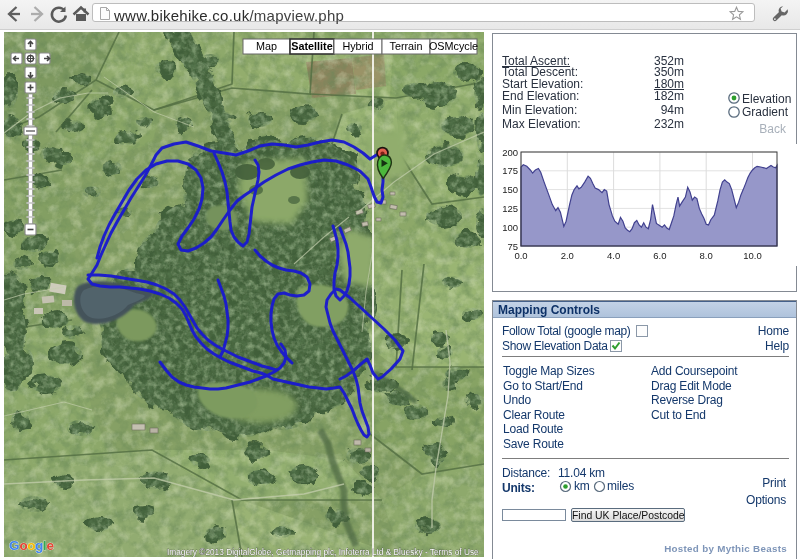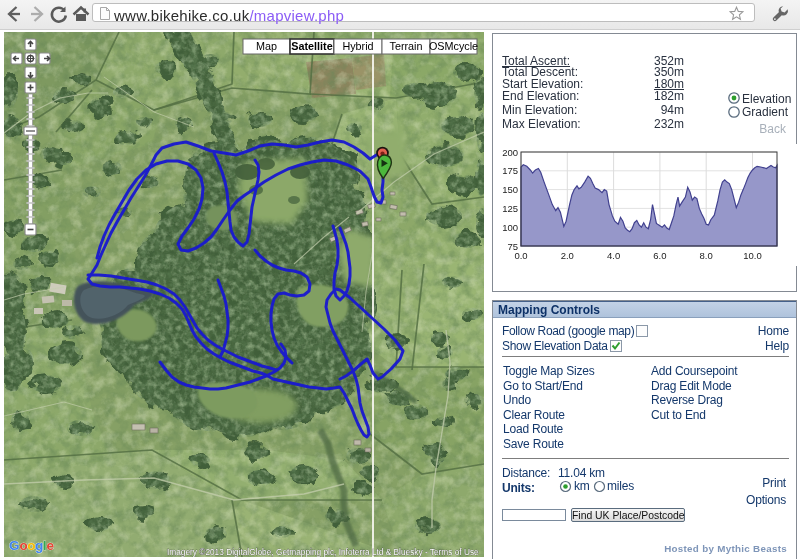--- a/index.html
+++ b/index.html
@@ -2,21 +2,21 @@
 <html><head>
 <meta charset="utf-8">
 <style>
 * { margin:0; padding:0; box-sizing:border-box; }
 html,body { width:800px; height:559px; background:#fff; font-family:"Liberation Sans", sans-serif; overflow:hidden; }
 #chrome { position:absolute; left:0; top:0; width:800px; height:30px;
   background:linear-gradient(#f4f4f4,#e8e8e8); border-bottom:1px solid #cfcfcf; }
 #urlbar { position:absolute; left:92px; top:3px; width:663px; height:19px; background:#fff;
   border:1px solid #bdbdbd; border-radius:3px; }
 .urltext { position:absolute; left:21px; top:2.5px; font-size:15px; color:#2b2b2b; white-space:nowrap; letter-spacing:0.25px; }
-.urltext .path { color:#8b5cf6; }
+.urltext .path { color:#404040; }
 .panel { position:absolute; background:#fff; border:1px solid #848a93; }
 .phead { height:17px; background:linear-gradient(#c3d2e6,#afc3dc); border-bottom:1px solid #8aa0bc; border-top:1px solid #45618a;
   color:#0d3167; font-size:12px; font-weight:bold; padding:1px 0 0 5px; }
 .lbl { position:absolute; font-size:12px; color:#29313f; white-space:nowrap; }
 .val { position:absolute; font-size:12px; color:#29313f; text-align:right; }
 .lnk { position:absolute; font-size:12px; color:#14386b; white-space:nowrap; letter-spacing:-0.2px; }
 .gray { color:#a8b0ba; }
 .rlnk { position:absolute; font-size:12px; color:#14386b; text-align:right; white-space:nowrap; letter-spacing:-0.2px; }
 .sep { position:absolute; height:1px; background:#7d7d7d; }
 </style>
@@ -512,21 +512,21 @@
   <line x1="211.2" y1="8" x2="211.2" y2="102" stroke="#dcdcdc" stroke-width="1"></line>
   <text x="211.2" y="115" font-size="9.5" text-anchor="middle" fill="#222" font-family="Liberation Sans">8.0</text>
   <line x1="257.5" y1="8" x2="257.5" y2="102" stroke="#dcdcdc" stroke-width="1"></line>
   <text x="257.5" y="115" font-size="9.5" text-anchor="middle" fill="#222" font-family="Liberation Sans">10.0</text>
   <polygon points="26.0,102.0 26.0,23.0 28.3,20.8 31.8,22.3 35.3,26.0 37.6,29.1 40.4,26.0 43.4,24.5 45.7,28.3 49.1,38.1 53.8,50.9 57.3,60.6 60.7,66.7 63.0,63.6 65.4,68.2 67.2,75.7 68.8,82.4 71.1,77.2 74.6,60.6 76.9,50.9 79.2,45.6 82.0,41.8 83.9,44.8 86.2,43.3 89.7,38.1 93.1,32.1 95.4,34.3 97.8,39.6 100.1,44.1 103.6,45.6 107.0,48.6 109.3,45.6 111.7,47.1 114.0,60.6 117.4,71.9 119.8,77.2 123.2,80.2 125.5,73.4 127.9,77.2 130.2,84.0 132.5,86.2 134.8,87.7 137.1,84.7 139.4,78.7 141.8,76.4 144.1,80.9 146.4,83.2 148.7,78.7 151.0,83.2 153.3,84.7 155.6,75.7 157.5,60.6 159.1,68.2 161.4,79.4 164.9,81.7 167.2,83.2 169.5,80.9 171.8,84.0 174.2,85.5 176.5,78.7 178.8,71.9 181.1,60.6 183.0,53.1 184.6,62.1 186.9,58.4 190.4,53.1 192.7,43.3 195.0,47.9 197.3,56.1 199.6,53.1 201.9,54.6 204.3,64.4 206.6,69.7 208.9,74.2 211.2,80.2 213.5,80.9 215.8,75.7 219.3,71.2 222.8,56.9 225.1,45.6 227.4,38.1 229.7,35.8 232.0,38.1 234.3,39.6 236.7,45.6 239.0,54.6 241.3,63.6 243.6,58.4 245.9,50.9 248.2,45.6 250.6,39.6 252.9,33.6 255.2,29.1 257.5,26.0 259.8,23.8 262.1,22.3 265.6,23.0 269.1,23.8 271.4,24.5 273.7,23.0 276.0,21.5 278.3,23.0 280.6,23.8 282.0,21.5 282.0,102.0" fill="#9697c9" stroke="#41418f" stroke-width="1.2"></polygon>
   <rect x="26" y="8" width="256" height="94" fill="none" stroke="#3a3a3a" stroke-width="1"></rect>
 </svg>
 
 <div class="panel" id="mappanel" style="left:492px;top:300px;width:305px;height:332px;border-bottom-width:2px;border-bottom-color:#5a6066;">
   <div class="phead">Mapping Controls</div>
-  <div class="lnk" style="left:9px;top:22.5px;letter-spacing:-0.35px;">Follow Road (google map)</div>
+  <div class="lnk" style="left:9px;top:22.5px;letter-spacing:-0.35px;">Follow Total (google map)</div>
   <svg style="position:absolute;left:143px;top:24px" width="12" height="12">
       <rect x="0.5" y="0.5" width="11" height="11" fill="#fdfdfd" stroke="#8b98a8" stroke-width="1"></rect>
     </svg>
   <div class="lnk" style="left:9px;top:37.5px;letter-spacing:-0.3px;">Show Elevation Data</div>
   <svg style="position:absolute;left:117px;top:38.5px" width="12" height="12">
       <rect x="0.5" y="0.5" width="11" height="11" fill="#fdfdfd" stroke="#8b98a8" stroke-width="1"></rect>
       <path d="M2.5 5.5 L5 8.5 L9.5 2.5" stroke="#2e9e2e" stroke-width="2" fill="none"></path>
     </svg>
   <div class="rlnk" style="left:196px;top:22.5px;width:100px;">Home</div>
   <div class="rlnk" style="left:196px;top:37.5px;width:100px;">Help</div>

